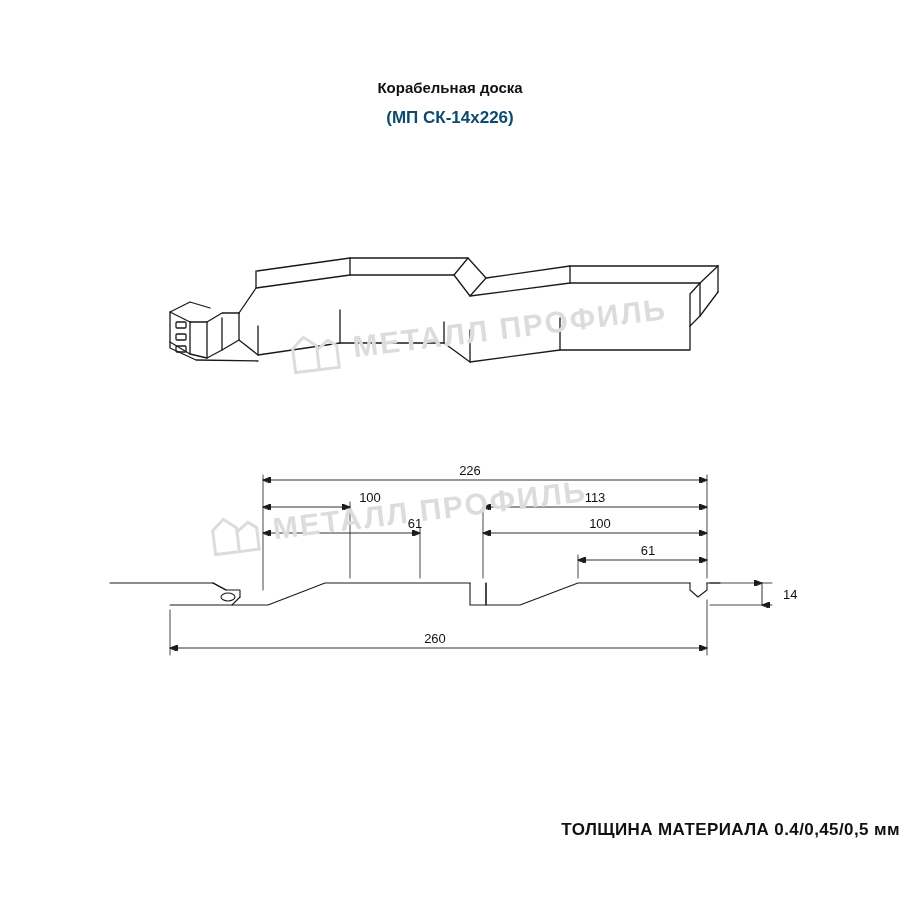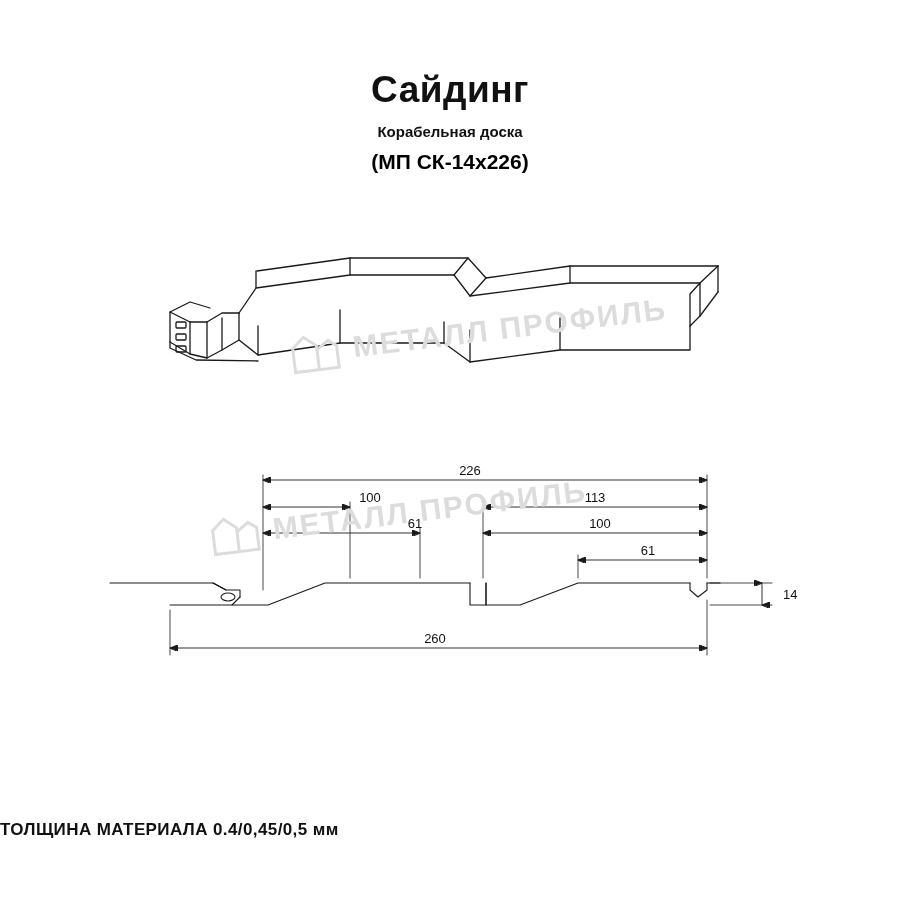--- a/index.html
+++ b/index.html
@@ -36,34 +36,34 @@
     color: #111111;
   }
   .title-sub {
     font-size: 15px;
     font-weight: bold;
     line-height: 28px;
     margin-top: 6px;
     color: #111111;
   }
   .title-code {
-    font-size: 21px;
+    font-size: 17px;
     font-weight: bold;
     line-height: 22px;
     margin-top: 5px;
-    color: #000000;
+    color: #0c4a6e;
   }
 
   
   .footer {
     position: absolute;
     left: 0;
     top: 820px;
     width: 900px;
-    text-align: left;
+    text-align: right;
     font-size: 17px;
     font-weight: bold;
     letter-spacing: 0.4px;
     color: #111111;
   }
 
   
   .wm {
     position: absolute;
     pointer-events: none;
@@ -108,21 +108,20 @@
     fill: #111111;
   }
   .dim-label { font-size: 13px; }
 </style>
 </head>
 <body>
 
 <div id="sheet">
 
   <div class="header">
-    <div class="title-main">Сайдинг</div>
     <div class="title-sub">Корабельная доска</div>
     <div class="title-code">(МП СК-14х226)</div>
   </div>
 
   <svg id="iso-view" class="draw" viewBox="0 0 900 190">
     <g fill="none" stroke="#1a1a1a" stroke-width="1.3" stroke-linejoin="round" stroke-linecap="round">
 
       <path d="M 257 41 L 350 28 L 468 28 L 486 48 L 570 36 L 718 36"></path>
 
       <path d="M 239 83 L 256 58 L 256 41"></path>

